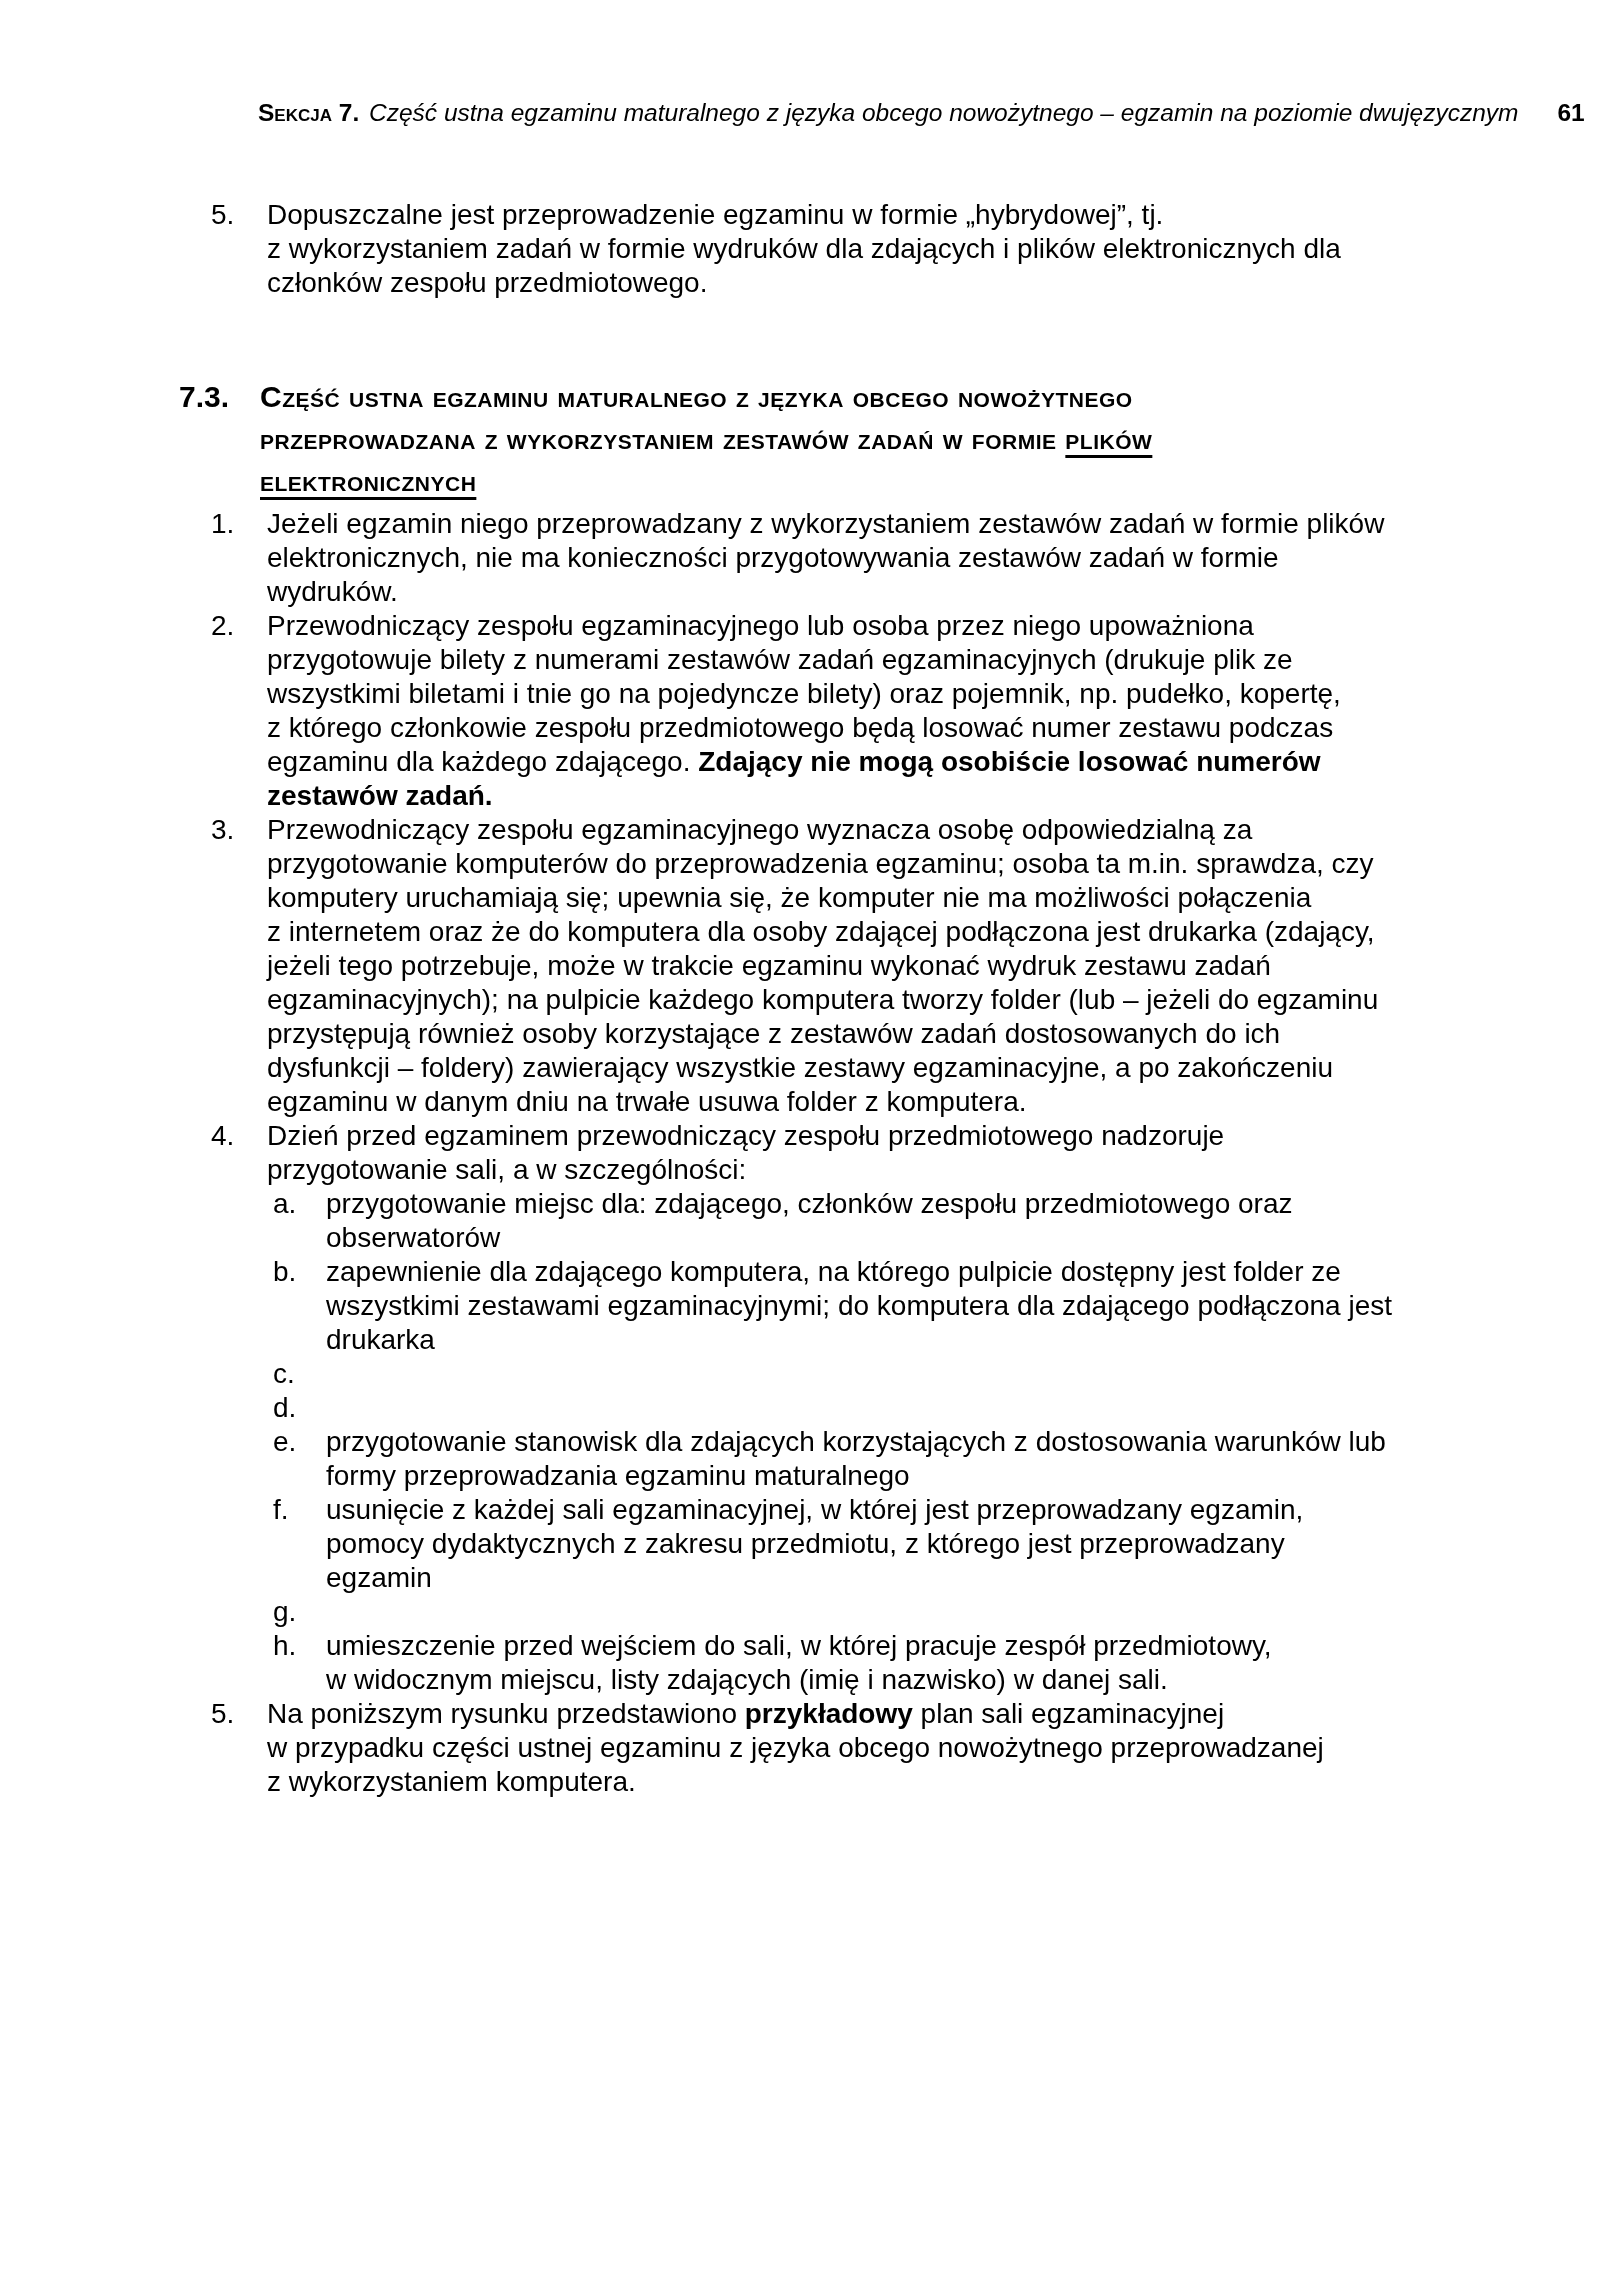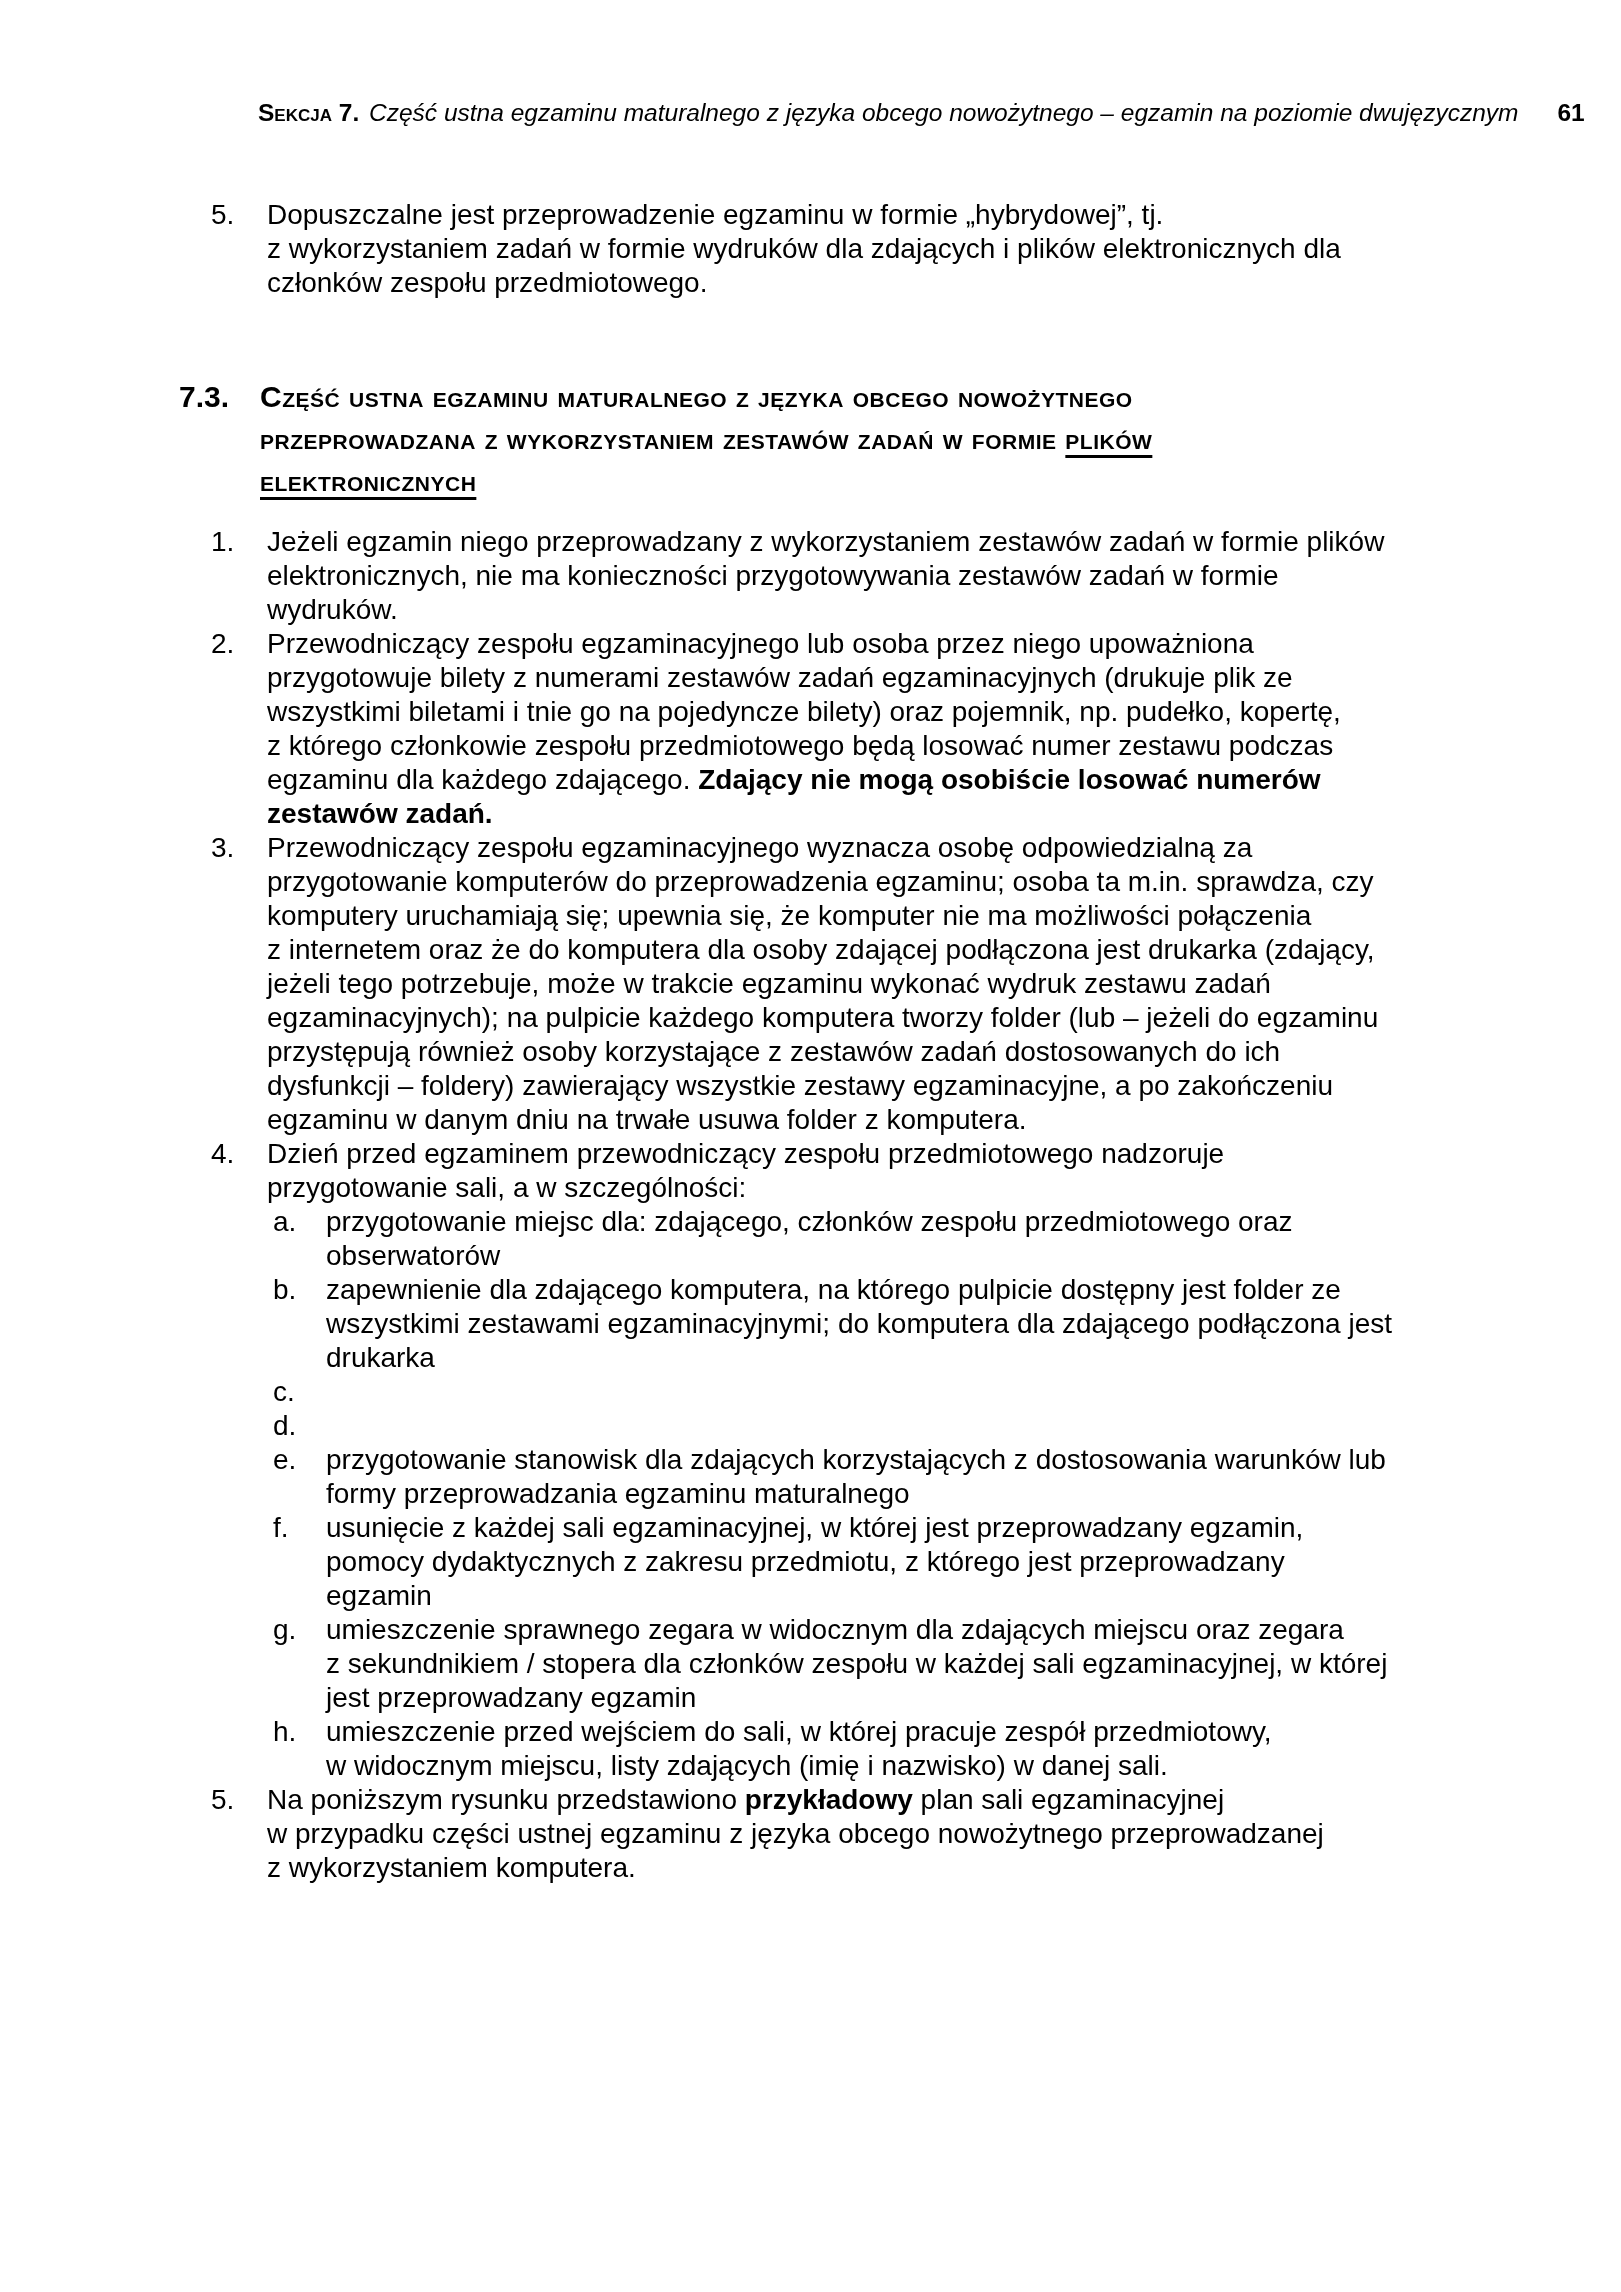--- a/index.html
+++ b/index.html
@@ -41,21 +41,21 @@
   .row > .no { flex: 0 0 56px; }
   .row > .txt { white-space: pre-line; }
 
   .top-item { margin-top: 71px; }
 
   
   .heading {
     display: flex;
     margin-left: -32px;     
     margin-top: 76px;
-    margin-bottom: 23px;
+    margin-bottom: 5px;
     font-weight: bold;
     font-size: 30px;
     line-height: 42px;
   }
   .heading > .no { flex: 0 0 81px; }
   .heading > .txt {
     white-space: pre-line;
     font-variant: small-caps;
     letter-spacing: 0.5px;
   }
@@ -161,23 +161,20 @@
 formy przeprowadzania egzaminu maturalnego</span></span>
       </div>
       <div class="subrow">
         <span class="no">f.</span>
         <span class="txt"><span>usunięcie z każdej sali egzaminacyjnej, w której jest przeprowadzany egzamin,
 pomocy dydaktycznych z zakresu przedmiotu, z którego jest przeprowadzany
 egzamin</span></span>
       </div>
       <div class="subrow">
         <span class="no">g.</span>
-        <span class="txt"><span>umieszczenie sprawnego zegara w widocznym dla zdających miejscu oraz zegara
-z sekundnikiem / stopera dla członków zespołu w każdej sali egzaminacyjnej, w której
-jest przeprowadzany egzamin</span></span>
       </div>
       <div class="subrow">
         <span class="no">h.</span>
         <span class="txt"><span>umieszczenie przed wejściem do sali, w której pracuje zespół przedmiotowy,
 w widocznym miejscu, listy zdających (imię i nazwisko) w danej sali.</span></span>
       </div>
     </div>
 
     <div class="row">
       <span class="no">5.</span>

